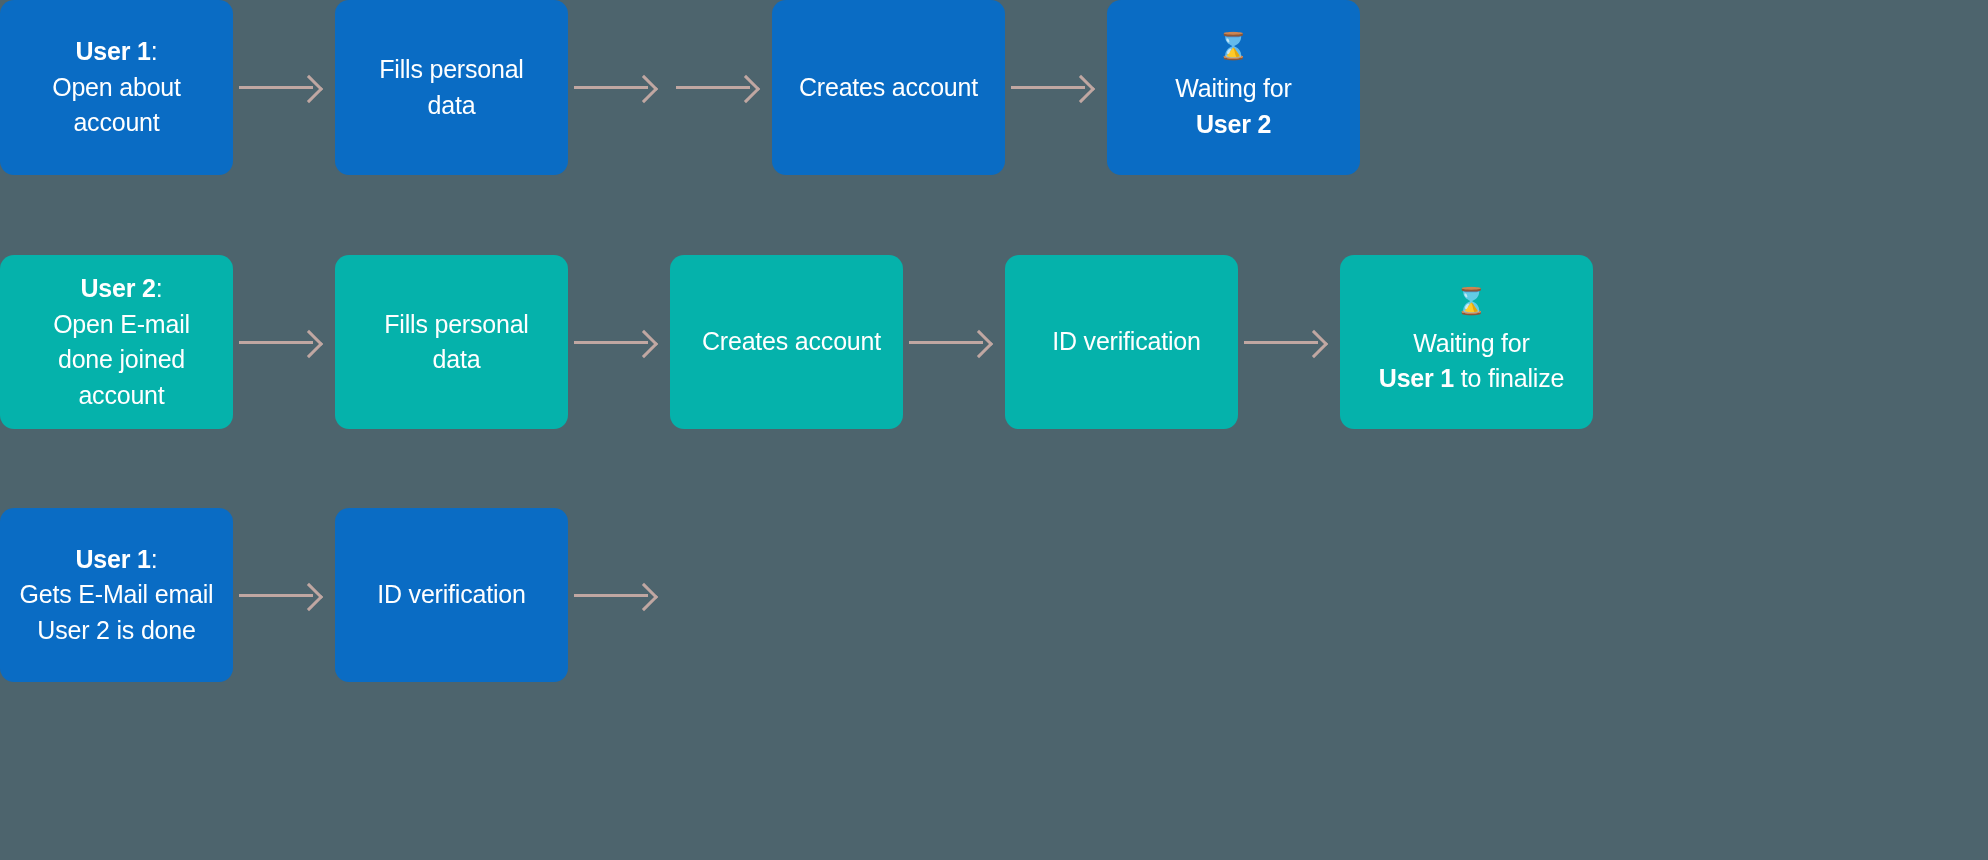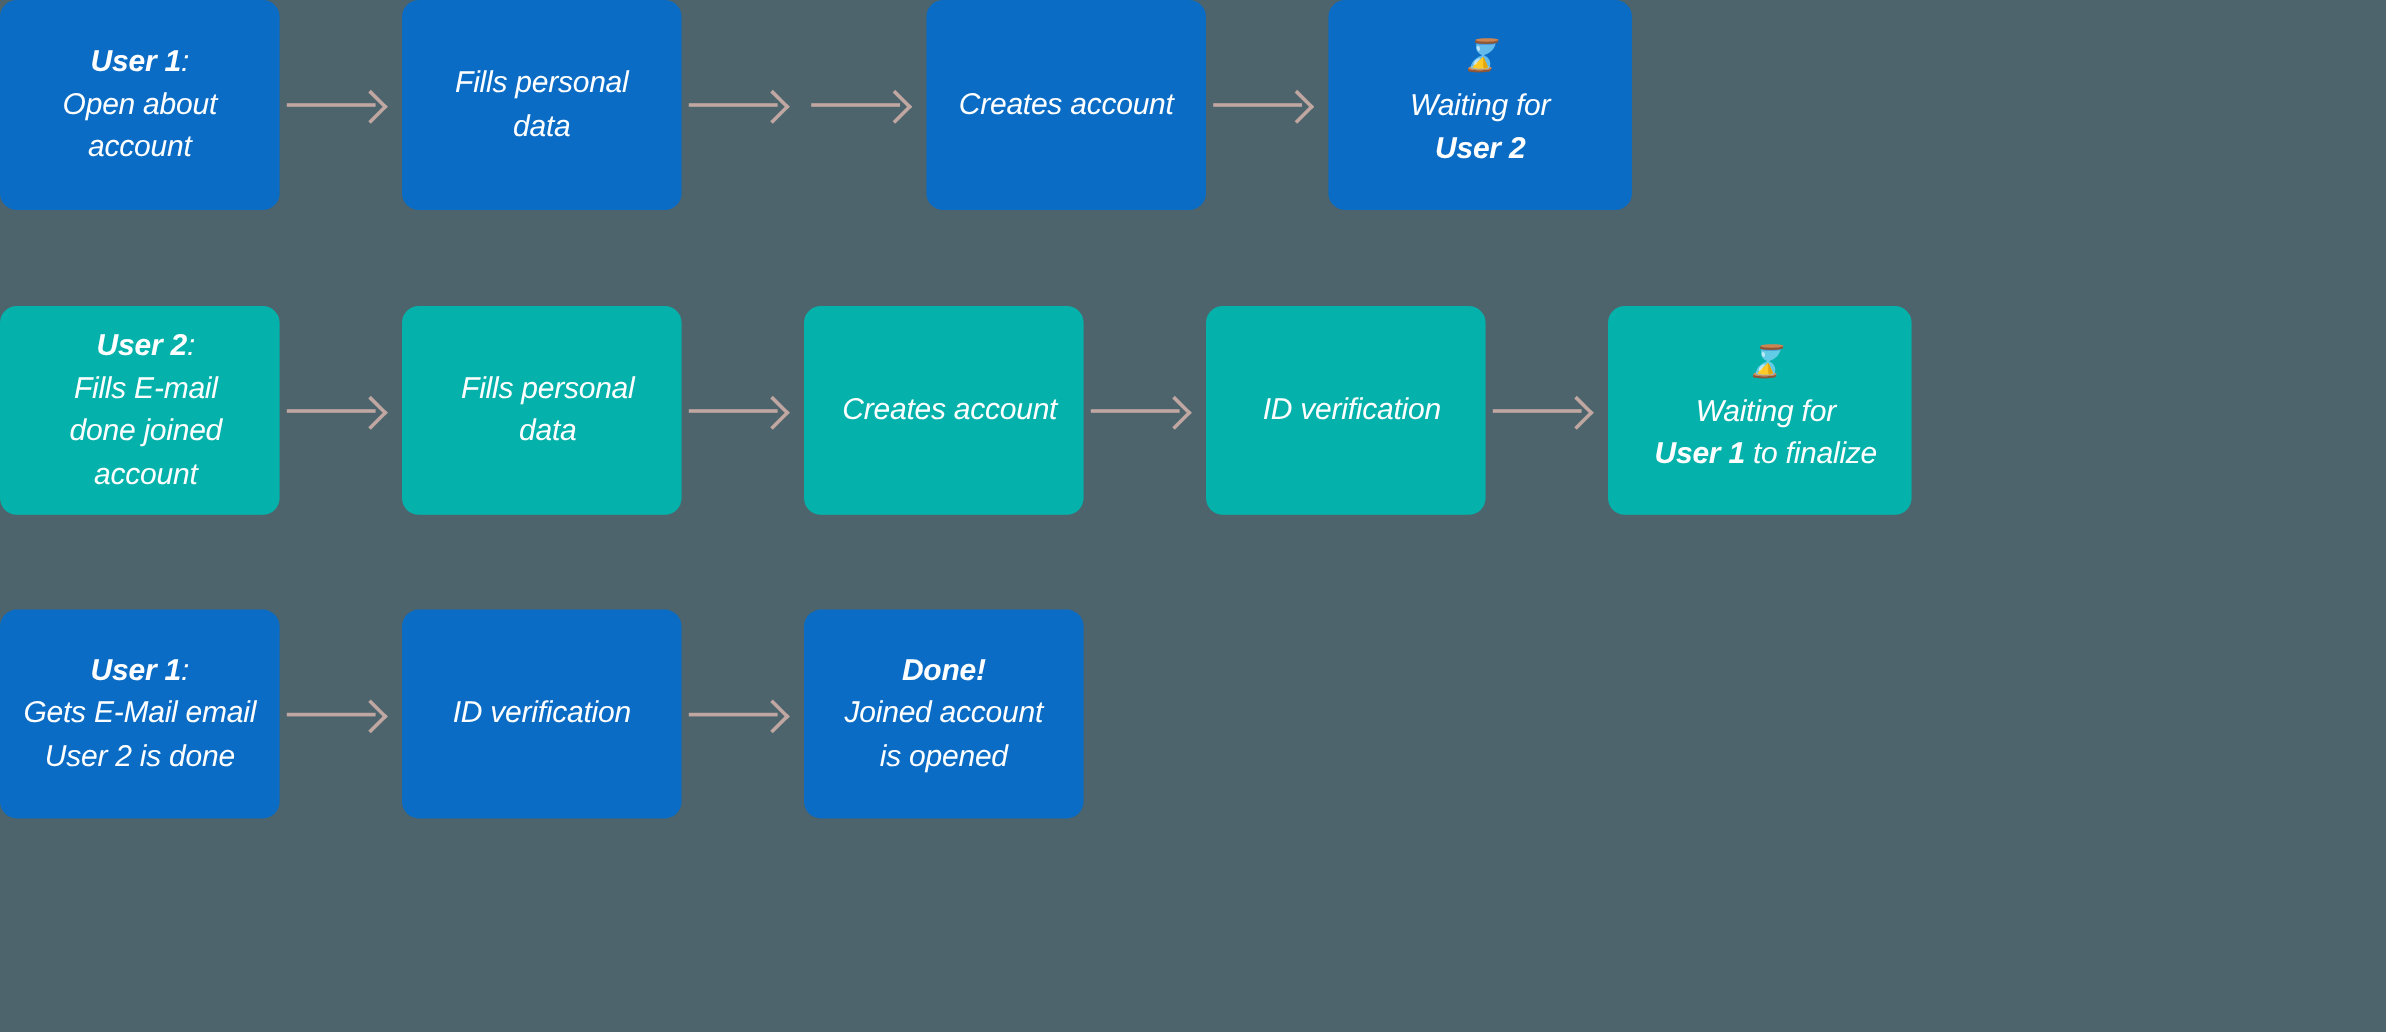--- a/index.html
+++ b/index.html
@@ -18,21 +18,20 @@
     width: 1988px;
     height: 860px;
     background: #4d646d;
   }
   .row {
     position: absolute;
     left: 0;
     width: 1836px;
     display: flex;
     align-items: stretch;
-    font-style: italic;
   }
   #row-0 { top: 0px;   height: 175px; }
   #row-1 { top: 255px; height: 174px; }
   #row-2 { top: 508px; height: 174px; }
 
   .node {
     box-sizing: border-box;
     width: 233px;
     flex: 0 0 233px;
     border-radius: 14px;
@@ -124,21 +123,21 @@
       </div>
       <div class="node blue wide" style="background: rgb(10, 108, 196);">
         <span class="emoji">⌛</span>
         <span class="line">Waiting for</span>
         <span class="line"><b>User 2</b></span>
       </div>
     </div>
   <div class="row" id="row-1">
       <div class="node teal" style="background: rgb(5, 178, 171);">
         <span class="line"><b>User 2</b>:</span>
-        <span class="line">Fills E-mail</span>
+        <span class="line">Open E-mail</span>
         <span class="line">done joined</span>
         <span class="line">account</span>
       </div>
       <div class="connector">
         <div class="shaft"></div>
         <div class="head"></div>
       </div>
       <div class="node teal" style="background: rgb(5, 178, 171);">
         <span class="line">Fills personal</span>
         <span class="line">data</span>
@@ -177,19 +176,14 @@
         <div class="shaft"></div>
         <div class="head"></div>
       </div>
       <div class="node blue" style="background: rgb(10, 108, 196);">
         <span class="line">ID verification</span>
       </div>
       <div class="connector">
         <div class="shaft"></div>
         <div class="head"></div>
       </div>
-      <div class="node blue" style="background: rgb(10, 108, 196);">
-        <span class="line"><b>Done!</b></span>
-        <span class="line">Joined  account</span>
-        <span class="line">is opened</span>
-      </div>
     </div>
 </div>
 
 </body></html>

